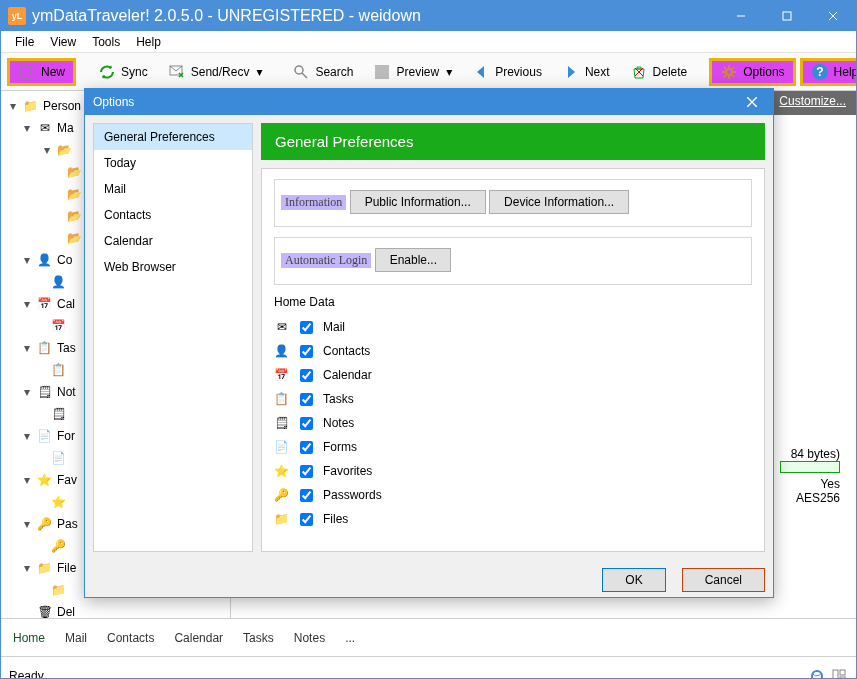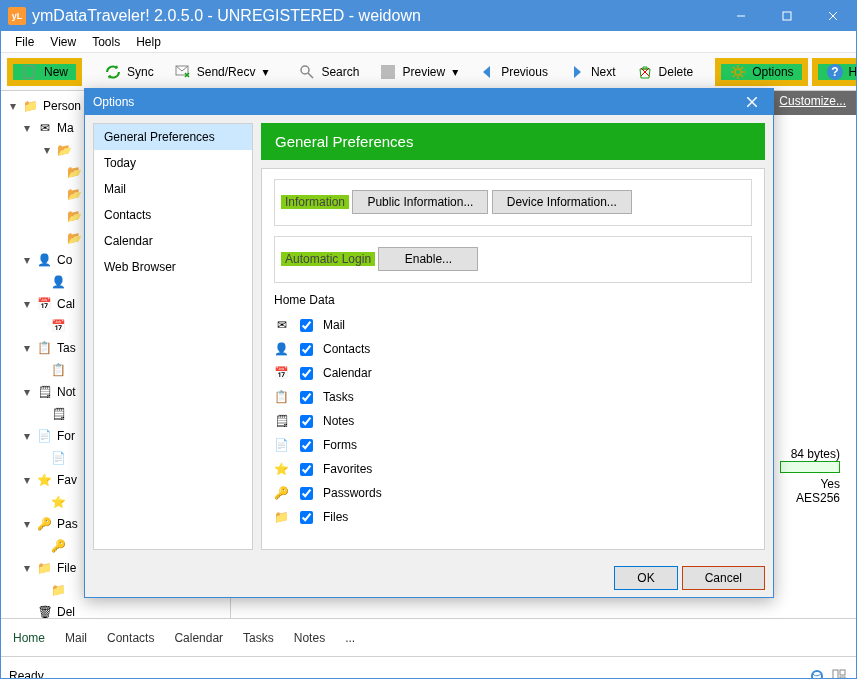--- a/index.html
+++ b/index.html
@@ -12,21 +12,21 @@
 .titlebar .win-buttons { display: flex; }
 .titlebar .win-btn { width: 46px; height: 30px; display: flex; align-items: center; justify-content: center; color: #fff; cursor: pointer; }
 .titlebar .win-btn svg { width: 10px; height: 10px; }
 
 
 .menubar { height: 22px; display: flex; align-items: center; padding: 0 6px; border-bottom: 1px solid #e5e5e5; }
 .menubar .menu-item { padding: 2px 8px; cursor: pointer; }
 
 
 .toolbar { height: 38px; display: flex; align-items: center; padding: 0 6px; border-bottom: 1px solid #d0d0d0; background: #fafafa; gap: 4px; }
-.tool-btn { display: flex; align-items: center; gap: 5px; padding: 4px 8px; border: 6px solid #eab308; background: #22c55e; cursor: pointer; height: 28px; }
+.tool-btn { display: flex; align-items: center; gap: 5px; padding: 4px 8px; border: 3px solid #eab308; background: #d946ef; cursor: pointer; height: 28px; }
 .tool-btn.no-border { border: none; background: transparent; }
 .tool-icon { width: 18px; height: 18px; display: flex; align-items: center; justify-content: center; }
 .tool-sep { width: 1px; height: 24px; background: #d0d0d0; margin: 0 3px; }
 .tool-chevron { margin-left: 2px; }
 
 
 .main-area { position: relative; height: calc(100% - 30px - 22px - 38px - 38px - 22px); display: flex; }
 
 
 .tree-sidebar { width: 230px; border-right: 1px solid #d0d0d0; overflow: hidden; padding: 4px 2px; background: #fff; }
@@ -56,26 +56,26 @@
 .dialog-titlebar .dlg-title { flex: 1; }
 .dialog-close { width: 26px; height: 26px; display: flex; align-items: center; justify-content: center; cursor: pointer; }
 .dialog-body { flex: 1; display: flex; padding: 8px; gap: 8px; }
 .dlg-sidebar { width: 160px; background: #fff; border: 1px solid #d0d0d0; }
 .dlg-side-item { padding: 6px 10px; cursor: pointer; }
 .dlg-side-item.selected { background: #cce8ff; }
 .dlg-content { flex: 1; display: flex; flex-direction: column; gap: 8px; }
 .dlg-header { background: #1aab1a; color: #fff; padding: 10px 14px; font-size: 15px; }
 .dlg-panel { background: #fff; border: 1px solid #d0d0d0; flex: 1; padding: 10px 12px; overflow: auto; }
 .fieldset { border: 1px solid #d8d8d8; padding: 10px 10px 10px 10px; margin-bottom: 10px; }
-.fieldset-legend { color: #444; font-size: 12px; margin: -18px 0 6px -4px; background: #84cc16; display: inline-block; padding: 0 4px; }
+.fieldset-legend { color: #444; font-size: 12px; margin: -18px 0 6px -4px; background: #c4b5fd; display: inline-block; padding: 0 4px; font-family: Liberation Serif, serif; }
 .dlg-btn { padding: 4px 14px; border: 1px solid #adadad; background: #e1e1e1; cursor: pointer; }
 .local-data-list .ld-row { display: flex; align-items: center; gap: 10px; height: 24px; }
 .ld-icon { width: 16px; height: 16px; display: flex; align-items: center; justify-content: center; }
 .ld-check { width: 13px; height: 13px; }
-.dialog-footer { display: flex; justify-content: flex-end; gap: 4px; padding: 8px; }
+.dialog-footer { display: flex; justify-content: flex-end; gap: 16px; padding: 8px; }
 .footer-btn { padding: 4px 22px; border: 1px solid #c2410c; background: #e1e1e1; cursor: pointer; }
 .footer-btn.primary { border: 1px solid #0078d7; }
 
 svg { display: block; }
 </style>
 </head>
 <body>
 
 <div class="titlebar">
   <div class="app-icon">yL</div>
@@ -365,21 +365,21 @@
     <div class="dlg-content">
       <div class="dlg-header">General Preferences</div>
       <div class="dlg-panel">
         <div class="fieldset">
           <div class="fieldset-legend">Information</div>
           <button class="dlg-btn">Public Information...</button>
           <button class="dlg-btn">Device Information...</button>
         </div>
         <div class="fieldset">
           <div class="fieldset-legend">Automatic Login</div>
-          <button class="dlg-btn" style="width:100px">Enable...</button>
+          <button class="dlg-btn" style="width:76px">Enable...</button>
         </div>
         <div class="fieldset" style="border:none;padding:0">
           <div style="margin-bottom:6px">Home Data</div>
           <div class="local-data-list" id="localdata-list">
               <div class="ld-row">
                 <span class="ld-icon">✉</span>
                 <input type="checkbox" class="ld-check" checked="" style="">
                 <span>Mail</span>
               </div>
               <div class="ld-row">

